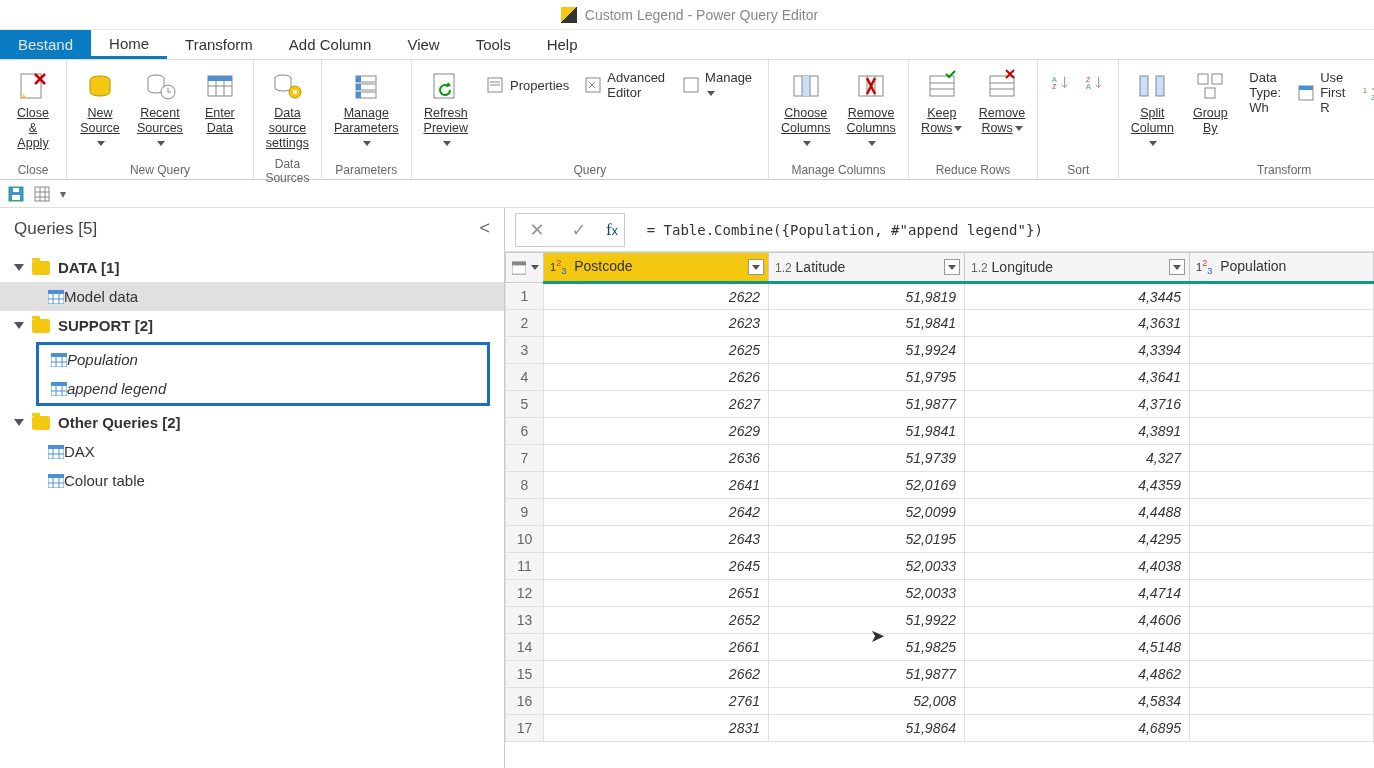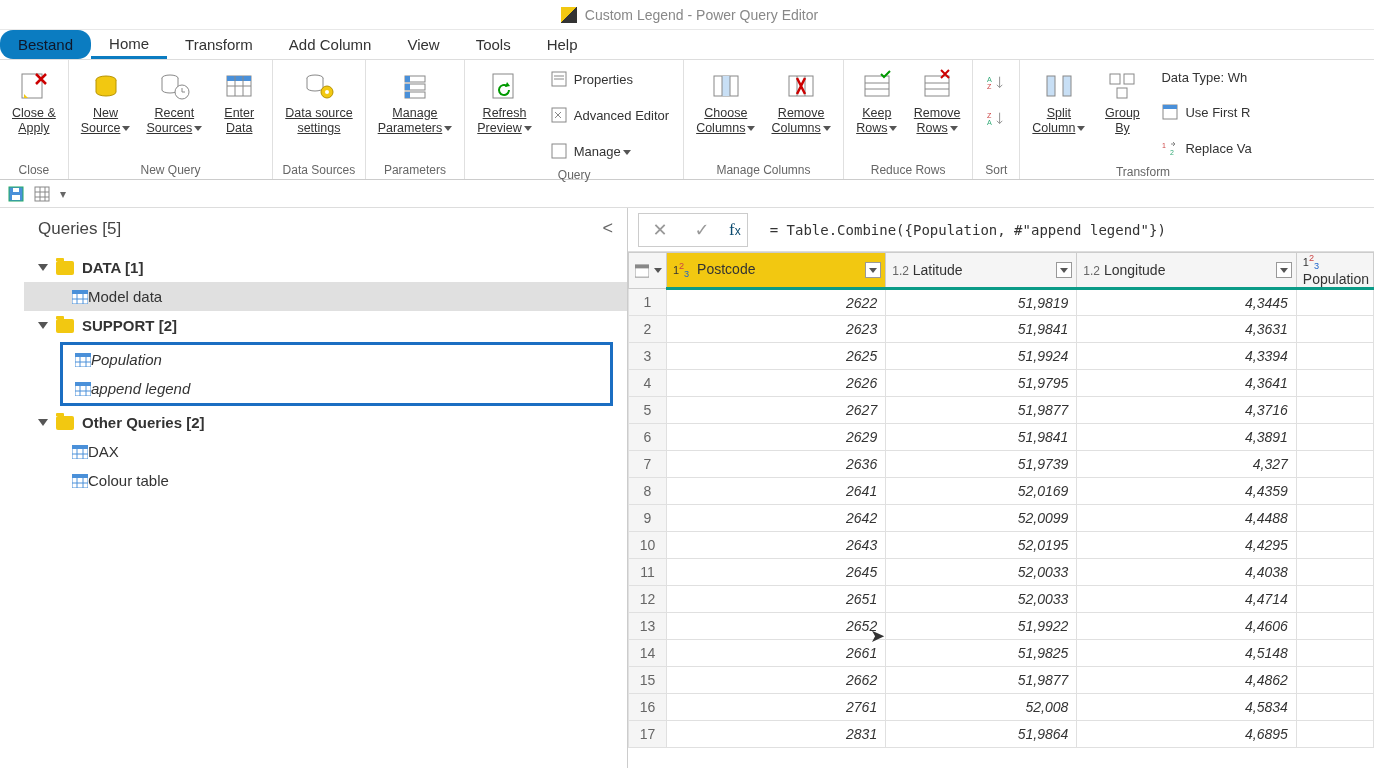--- a/index.html
+++ b/index.html
@@ -2,35 +2,35 @@
 <html><head>
 <meta charset="utf-8">
 <style>
 * { margin: 0; padding: 0; box-sizing: border-box; font-family: 'Segoe UI', Tahoma, sans-serif; }
 body { width: 1374px; height: 768px; background: #fff; overflow: hidden; font-size: 14px; color: #333; }
 .titlebar { height: 30px; display: flex; align-items: center; padding-left: 5px; background: #fff; border-bottom: 1px solid #e8e8e8; justify-content: center; }
 .titlebar-icon { width: 16px; height: 16px; background: linear-gradient(135deg, #f2c811 50%, #333 50%); margin-right: 8px; }
 .titlebar-text { color: #888; font-size: 14px; }
 .menubar { height: 30px; display: flex; align-items: stretch; border-bottom: 1px solid #ddd; }
 .menu-item { padding: 0 18px; display: flex; align-items: center; font-size: 15px; color: #333; cursor: pointer; }
-.menu-item.file { background: #0b7cc1; color: #0f172a; border-radius: 13px; }
+.menu-item.file { background: #0b7cc1; color: #e5e5e5; }
 .menu-item.active { border-bottom: 3px solid #0b7cc1; }
 .ribbon { height: 120px; display: flex; border-bottom: 1px solid #ccc; background: #fff; }
 .ribbon-group { display: flex; flex-direction: column; border-right: 1px solid #e0e0e0; padding: 4px 6px 2px; }
 .ribbon-group-buttons { display: flex; flex: 1; align-items: flex-start; gap: 4px; }
 .ribbon-button { display: flex; flex-direction: column; align-items: center; justify-content: space-between; padding: 4px 6px; cursor: pointer; min-width: 54px; text-decoration: underline; }
 .ribbon-button-icon { width: 36px; height: 36px; display: flex; align-items: center; justify-content: center; margin-bottom: 2px; }
 .ribbon-button-label { font-size: 12.5px; text-align: center; line-height: 1.2; white-space: pre-line; }
 .ribbon-group-label { text-align: center; font-size: 12px; color: #666; padding-top: 2px; }
-.ribbon-small-buttons { display: flex; flex-direction: column; gap: 14px; justify-content: center; padding: 4px 4px; }
+.ribbon-small-buttons { display: flex; flex-direction: row; gap: 8px; justify-content: center; padding: 4px 4px; }
 .ribbon-small-button { display: flex; align-items: center; gap: 6px; font-size: 13px; cursor: pointer; padding: 2px 4px; }
 .ribbon-small-icon { width: 18px; height: 18px; display: flex; align-items: center; justify-content: center; }
 .qat { height: 28px; display: flex; align-items: center; gap: 10px; padding-left: 8px; border-bottom: 1px solid #ddd; }
 .content { display: flex; height: calc(768px - 30px - 30px - 120px - 28px); }
-.queries-panel { width: 604px; border-right: 1px solid #ccc; display: flex; flex-direction: column; margin-left: 24px; }
+.queries-panel { width: 505px; border-right: 1px solid #ccc; display: flex; flex-direction: column; }
 .queries-header { display: flex; justify-content: space-between; align-items: center; padding: 10px 14px; font-size: 17px; color: #444; }
 .queries-tree { padding: 4px 0; }
 .tree-folder { display: flex; align-items: center; padding: 6px 14px; gap: 8px; font-size: 15px; font-weight: bold; }
 .tree-item { display: flex; align-items: center; padding: 6px 14px 6px 48px; font-size: 15px; }
 .tree-item.selected { background: #e0e0e0; }
 .tree-item.italic { font-style: italic; }
 .triangle { width: 0; height: 0; border-left: 5px solid transparent; border-right: 5px solid transparent; border-top: 7px solid #555; }
 .folder-icon { width: 18px; height: 14px; background: #f2c811; border-radius: 2px; position: relative; }
 .folder-icon::before { content: ''; position: absolute; top: -3px; left: 0; width: 8px; height: 3px; background: #f2c811; border-radius: 1px 1px 0 0; }
 .table-icon { width: 16px; height: 14px; display: inline-block; }

